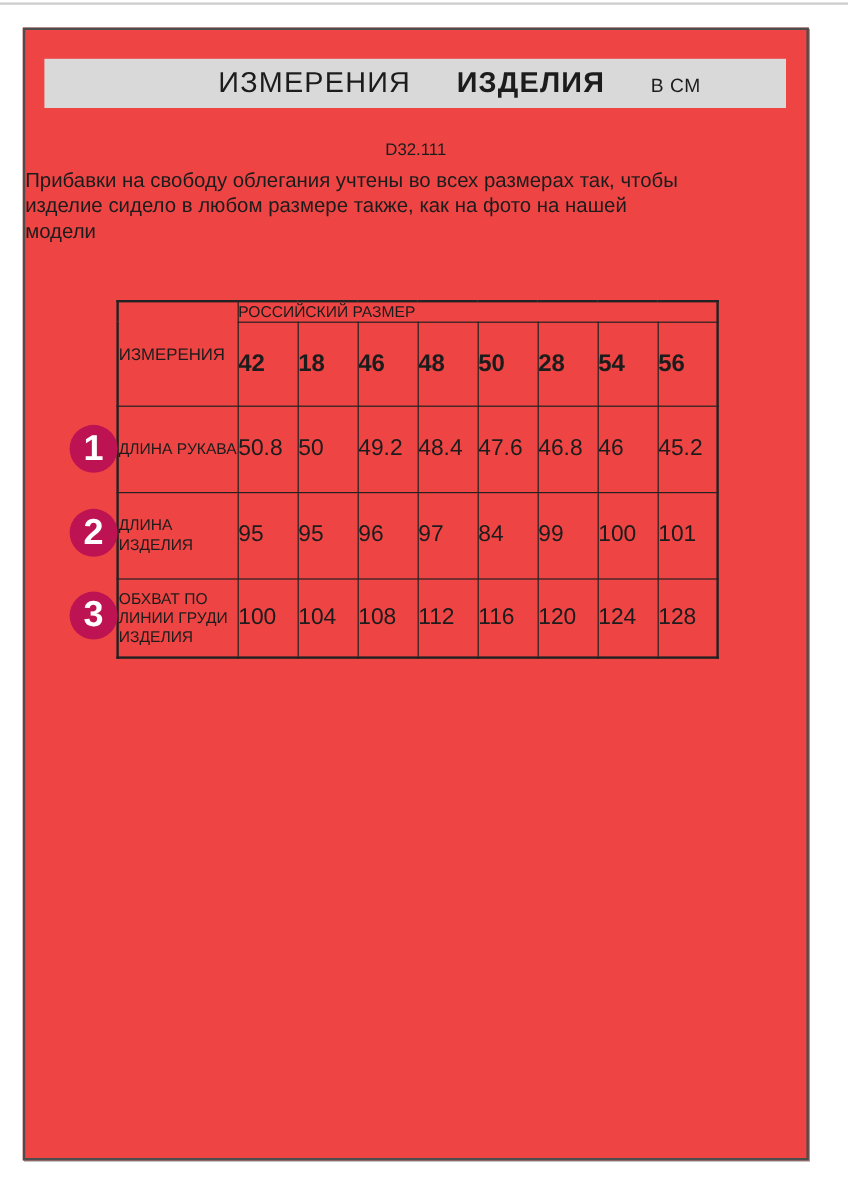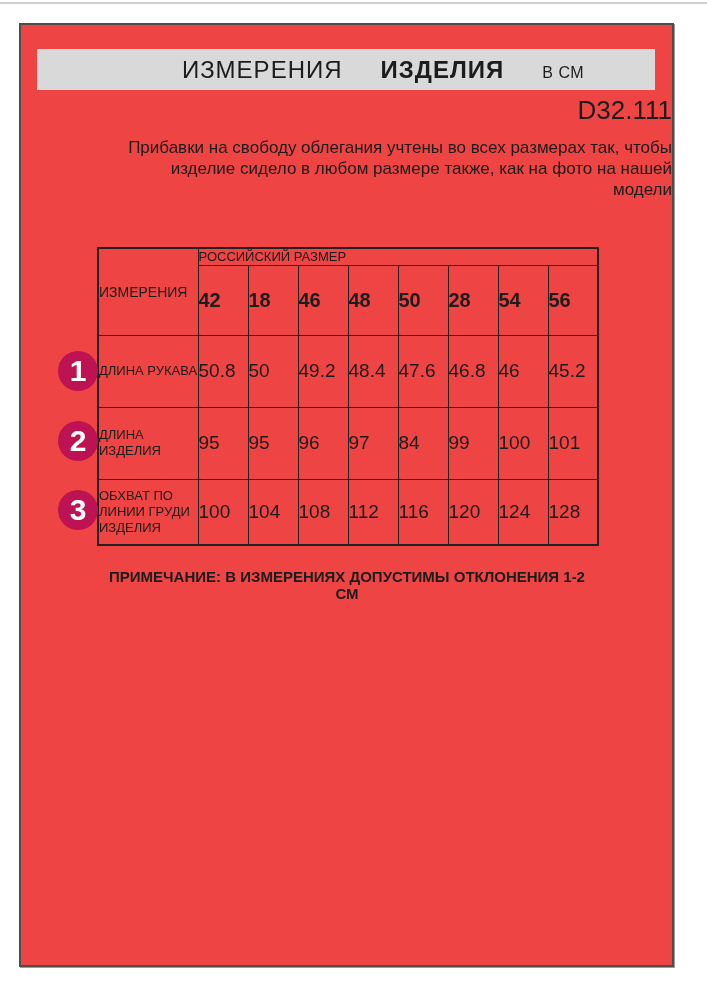--- a/index.html
+++ b/index.html
@@ -33,28 +33,28 @@
     align-items: baseline;
     justify-content: center;
     gap: 38px;
     padding-top: 7px;
     padding-left: 74px;
   }
   .title-main { font-size: 24px; font-weight: 400; letter-spacing: 1px; line-height: 27px; }
   .title-emph { font-size: 24px; font-weight: 700; letter-spacing: 1px; line-height: 27px; }
   .title-unit { font-size: 16px; font-weight: 400; letter-spacing: 0.5px; }
   .article {
-    margin-top: 9px;
-    text-align: right;
-    font-size: 26px;
+    margin-top: 23px;
+    text-align: center;
+    font-size: 14px;
     line-height: 22px;
   }
   .desc {
-    margin-top: 16px;
-    text-align: right;
+    margin-top: 5px;
+    text-align: left;
     font-size: 17px;
     line-height: 21px;
     white-space: pre-line;
   }
   .table-zone {
     position: relative;
     margin: 47px 0 0 76px;
     width: 500px;
   }
   table.size-table {
@@ -194,15 +194,14 @@
           <td class="c-val">112</td>
           <td class="c-val">116</td>
           <td class="c-val">120</td>
           <td class="c-val">124</td>
           <td class="c-val">128</td>
         </tr>
       </tbody>
     </table>
   </div>
 
-  <div class="note">ПРИМЕЧАНИЕ: В ИЗМЕРЕНИЯХ ДОПУСТИМЫ ОТКЛОНЕНИЯ 1-2 СМ</div>
 
 </div>
 
 </body></html>

